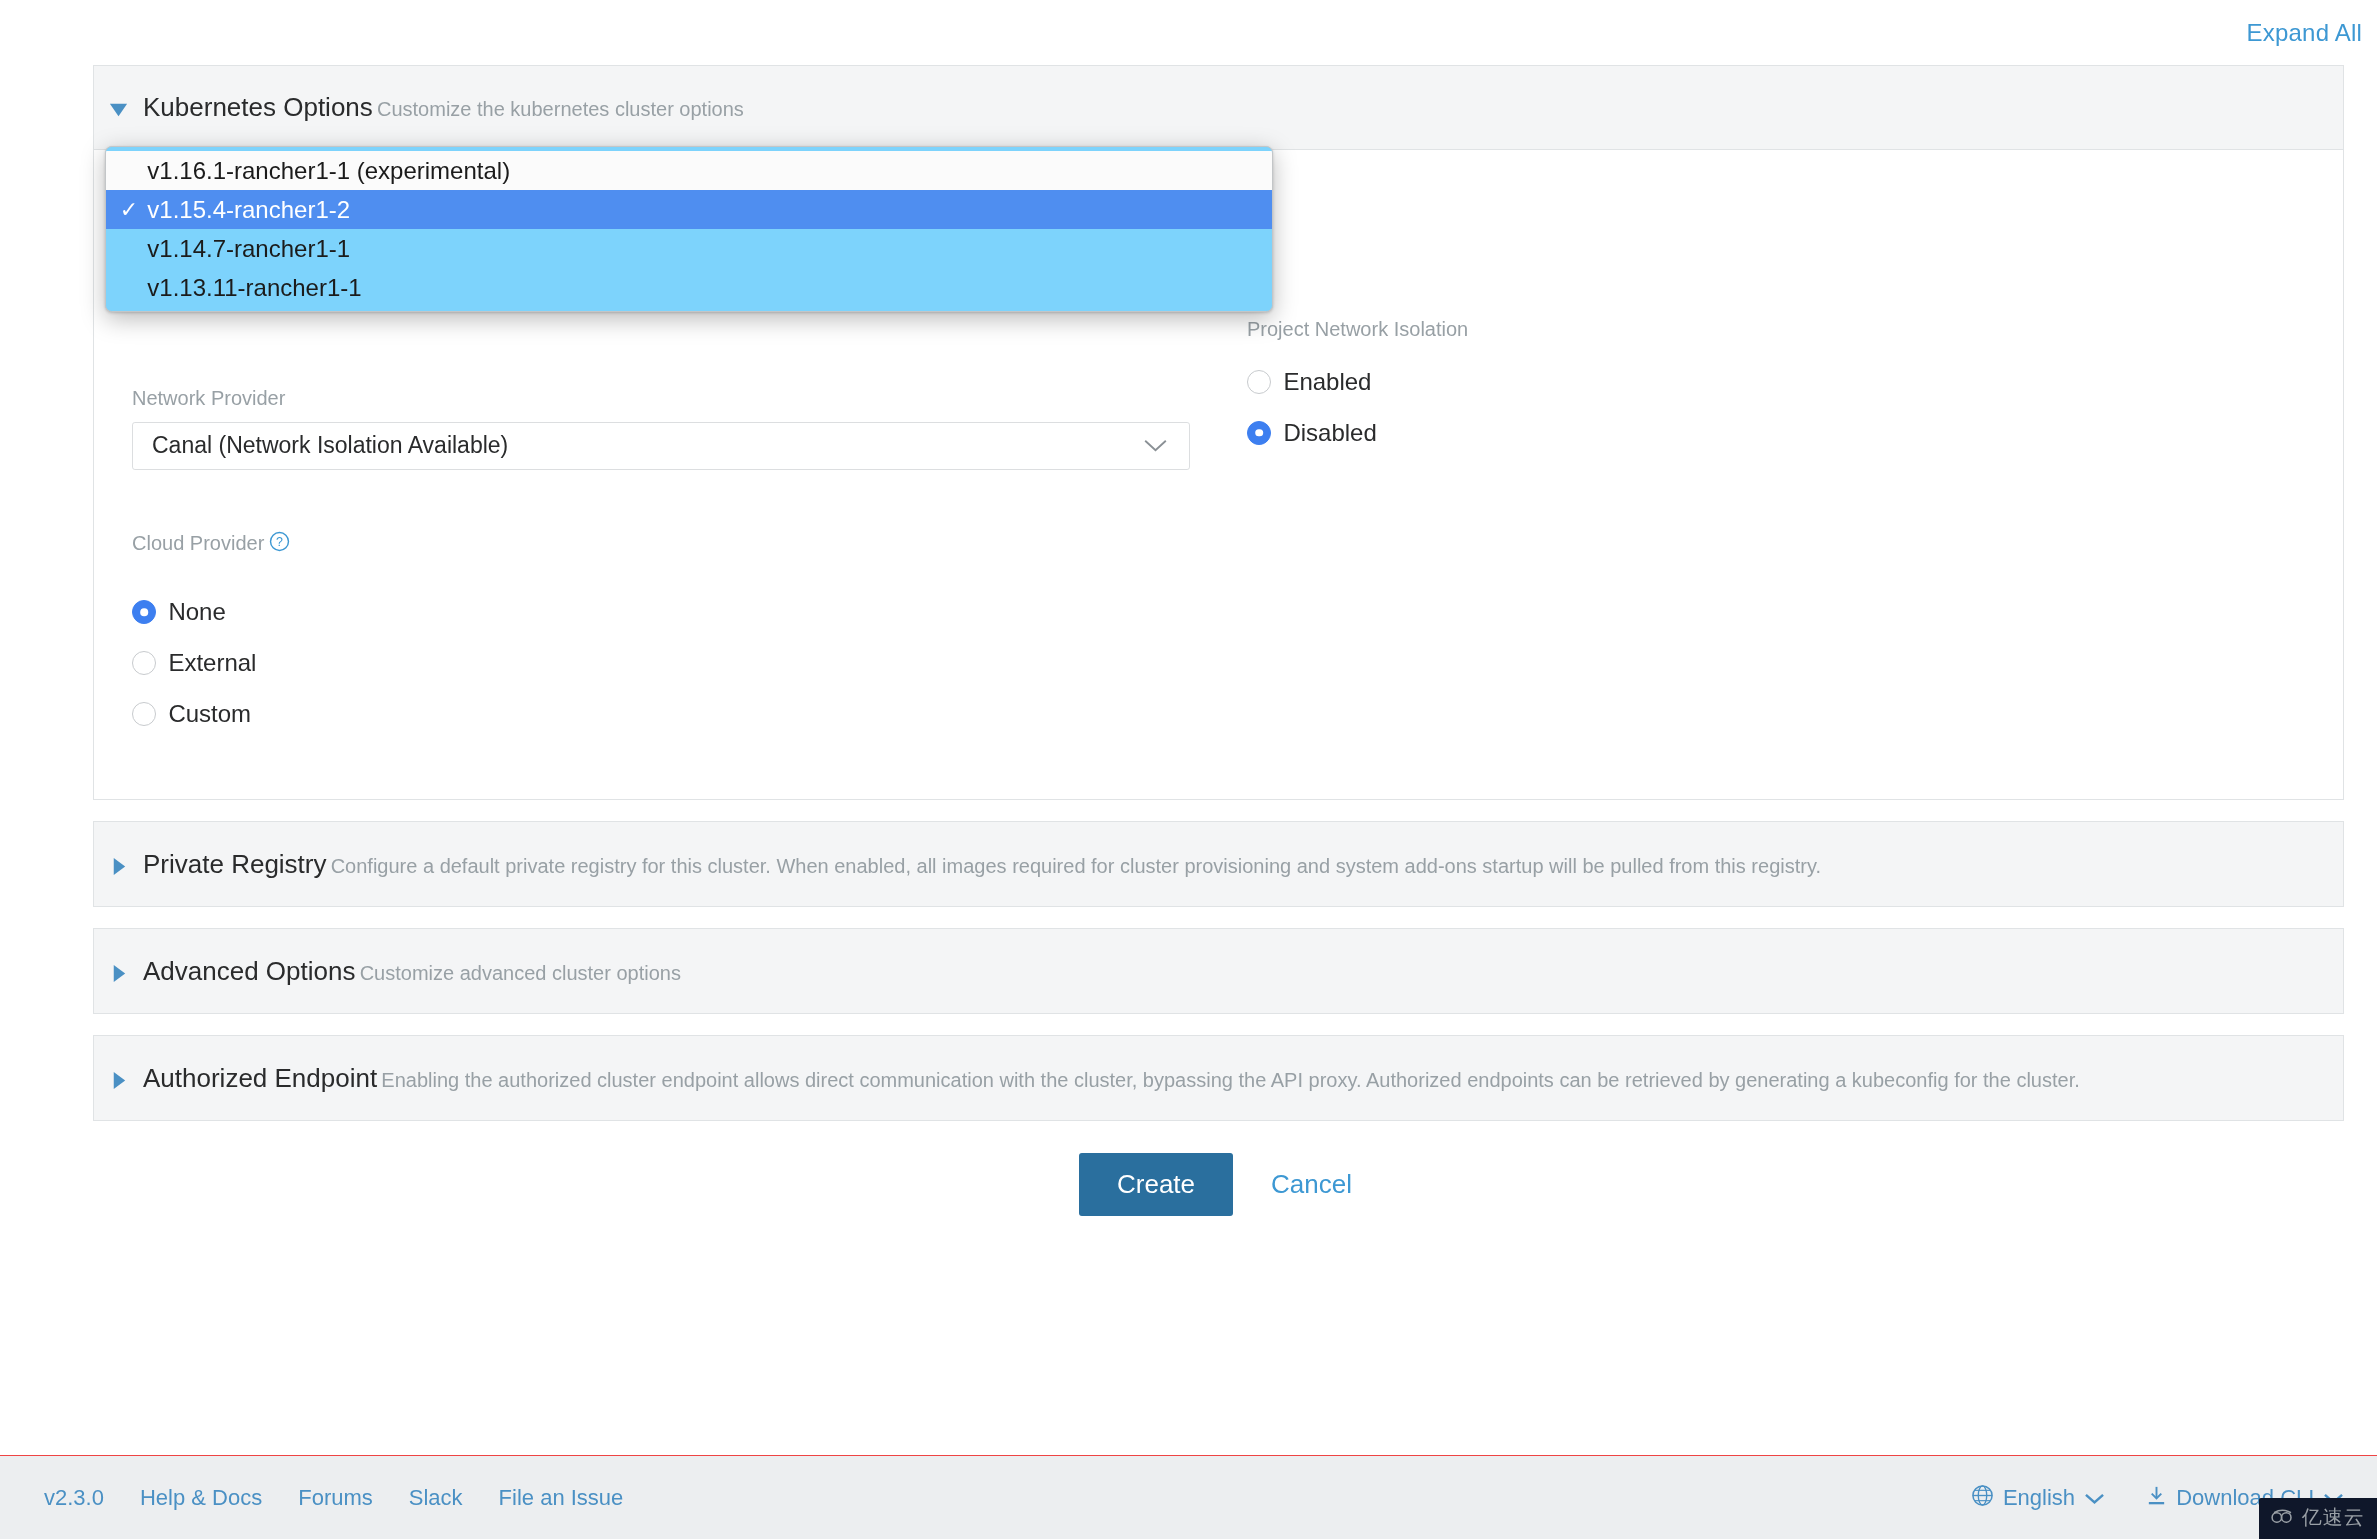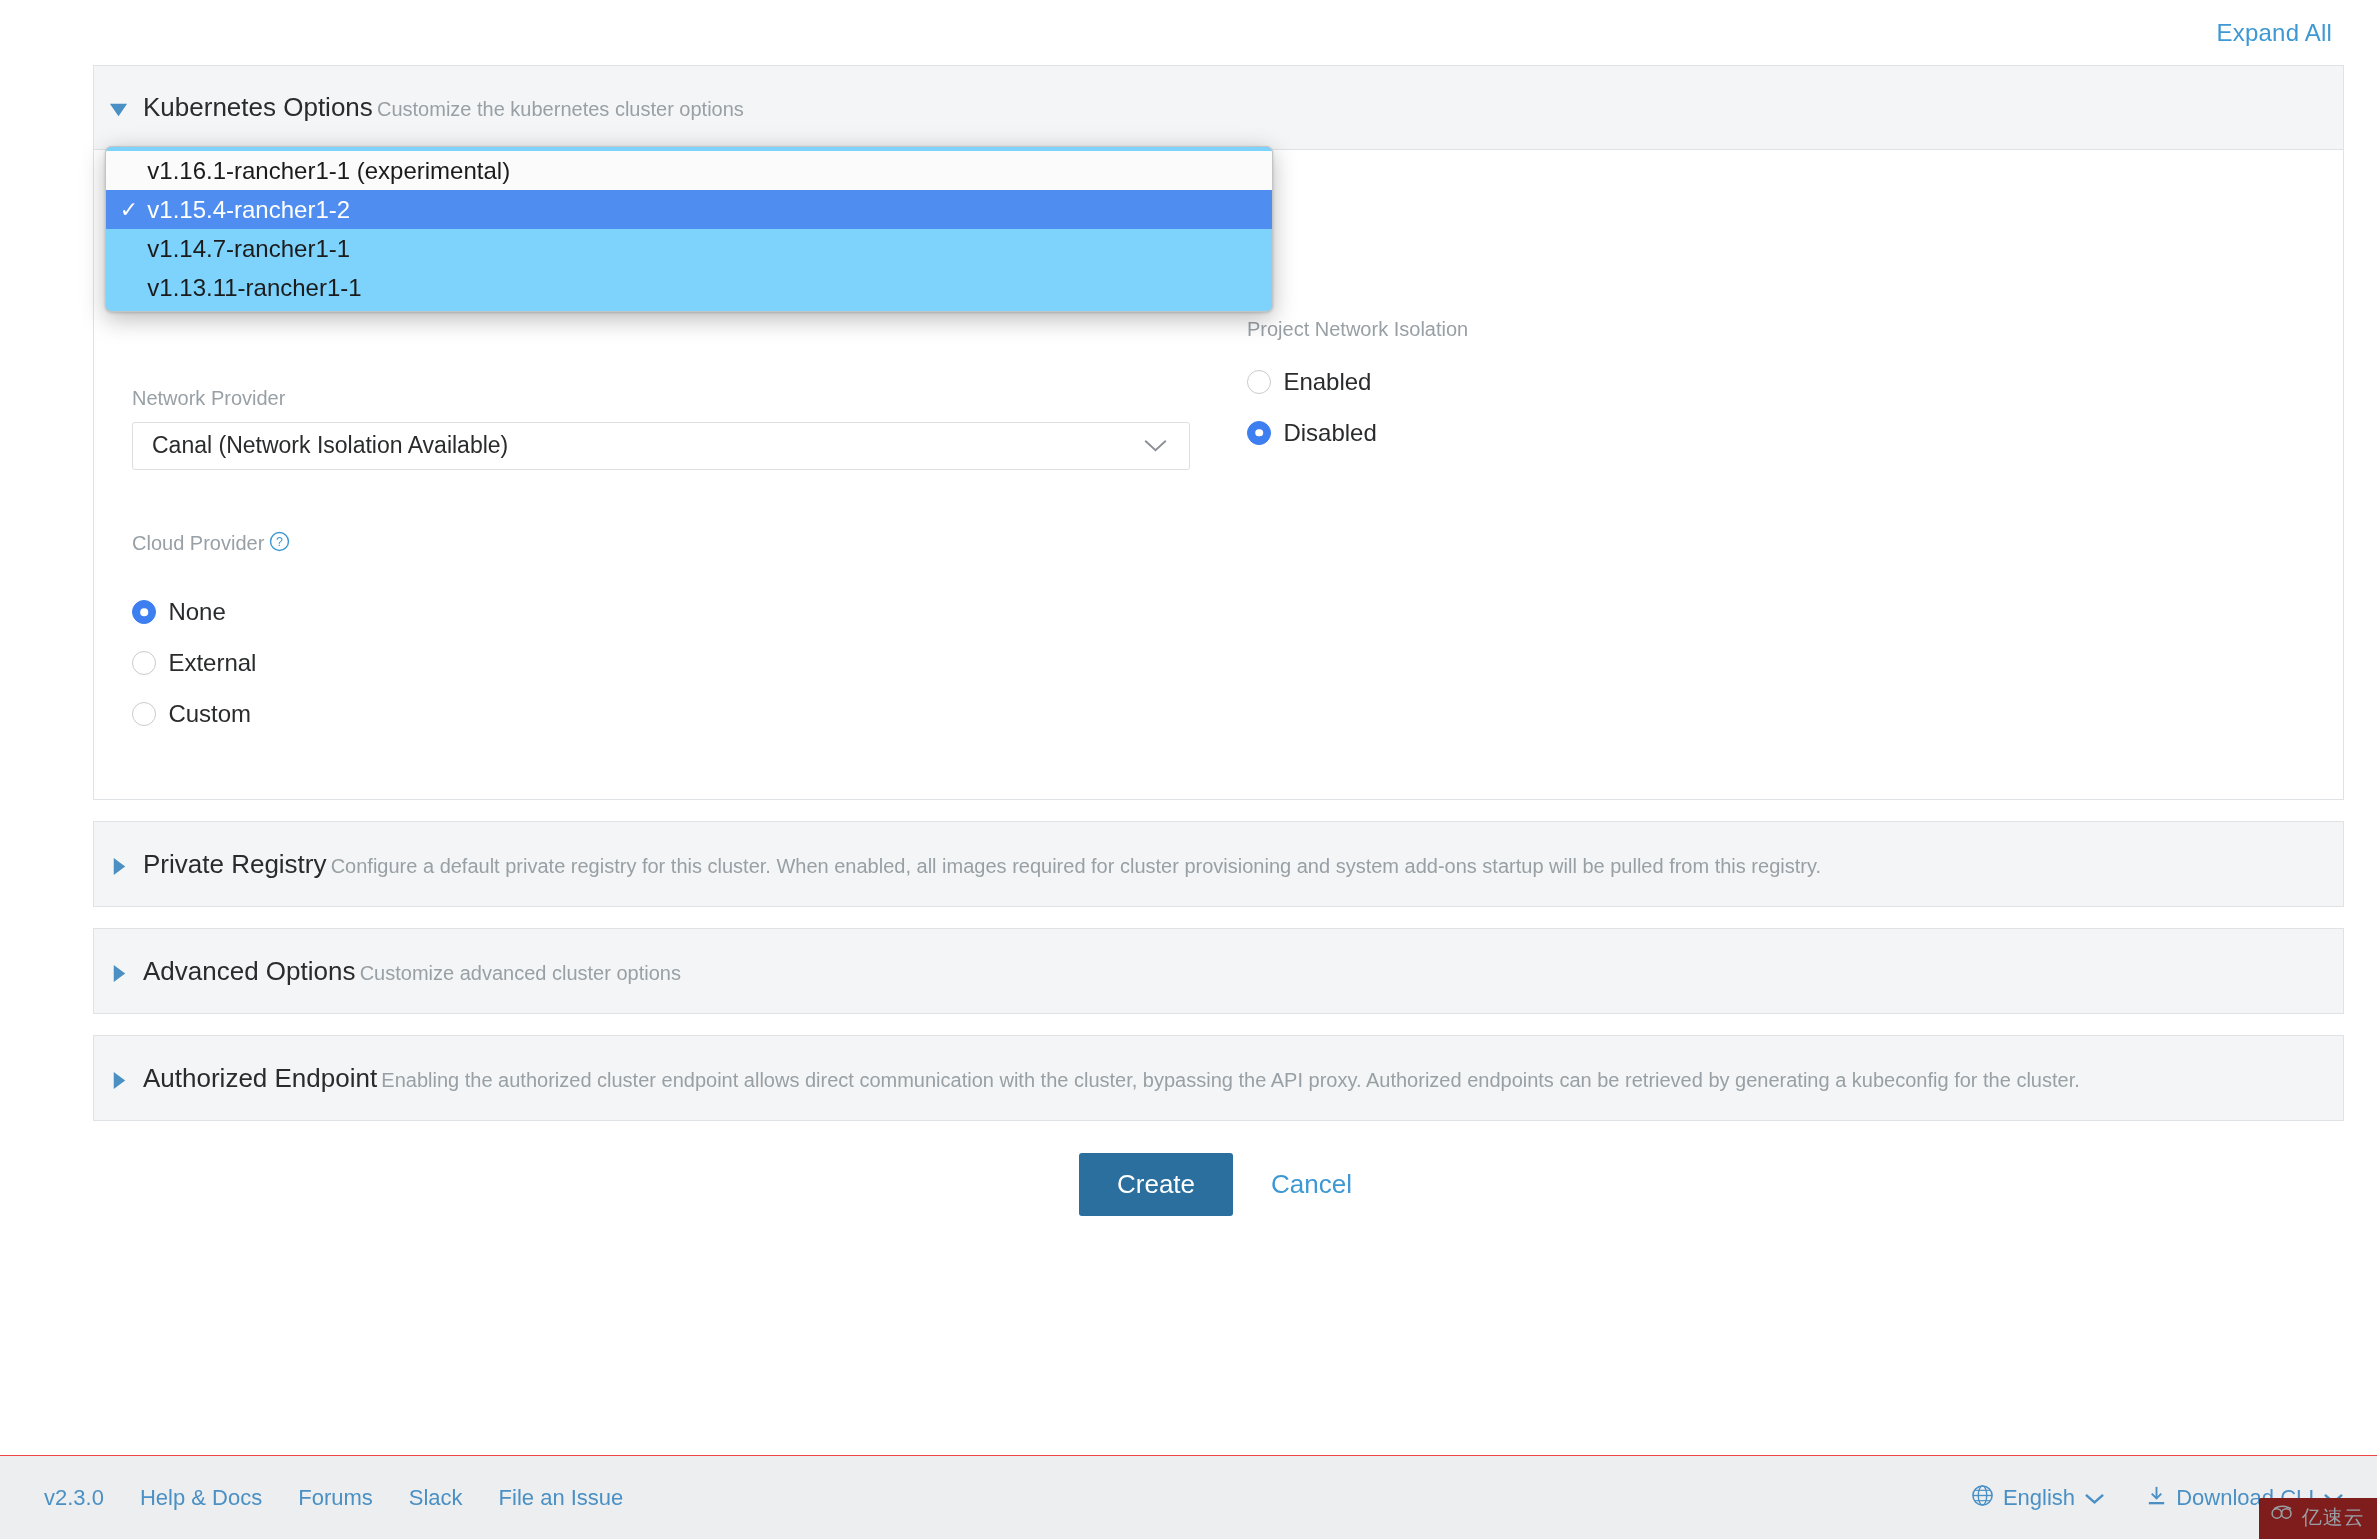--- a/index.html
+++ b/index.html
@@ -21,21 +21,21 @@
   }
 
   
   .top-bar {
     position: absolute;
     top: 0; left: 0; right: 0;
     height: 65px;
     display: flex;
     align-items: center;
     justify-content: flex-end;
-    padding-right: 46px;
+    padding-right: 16px;
   }
   .expand-all {
     color: #3d98d3;
     font-size: 24px;
     cursor: pointer;
     letter-spacing: 0.2px;
   }
 
   
   .content {
@@ -275,23 +275,24 @@
     align-items: center;
     gap: 8.6px;
     white-space: nowrap;
   }
 
   
   .watermark {
     position: absolute;
     right: 0;
     bottom: 0;
-    background: #7f1d1d;
+    background: #0f172a;
     padding: 6.7px 13.3px 8.6px 11.4px;
     display: flex;
+    align-items: center;
     gap: 6.7px;
     border-radius: 1.9px 0 0 0;
   }
   .watermark-text {
     color: #9aa0a6;
     font-size: 20px;
     font-family: "DejaVu Sans", sans-serif;
     letter-spacing: 1px;
   }
 </style>

